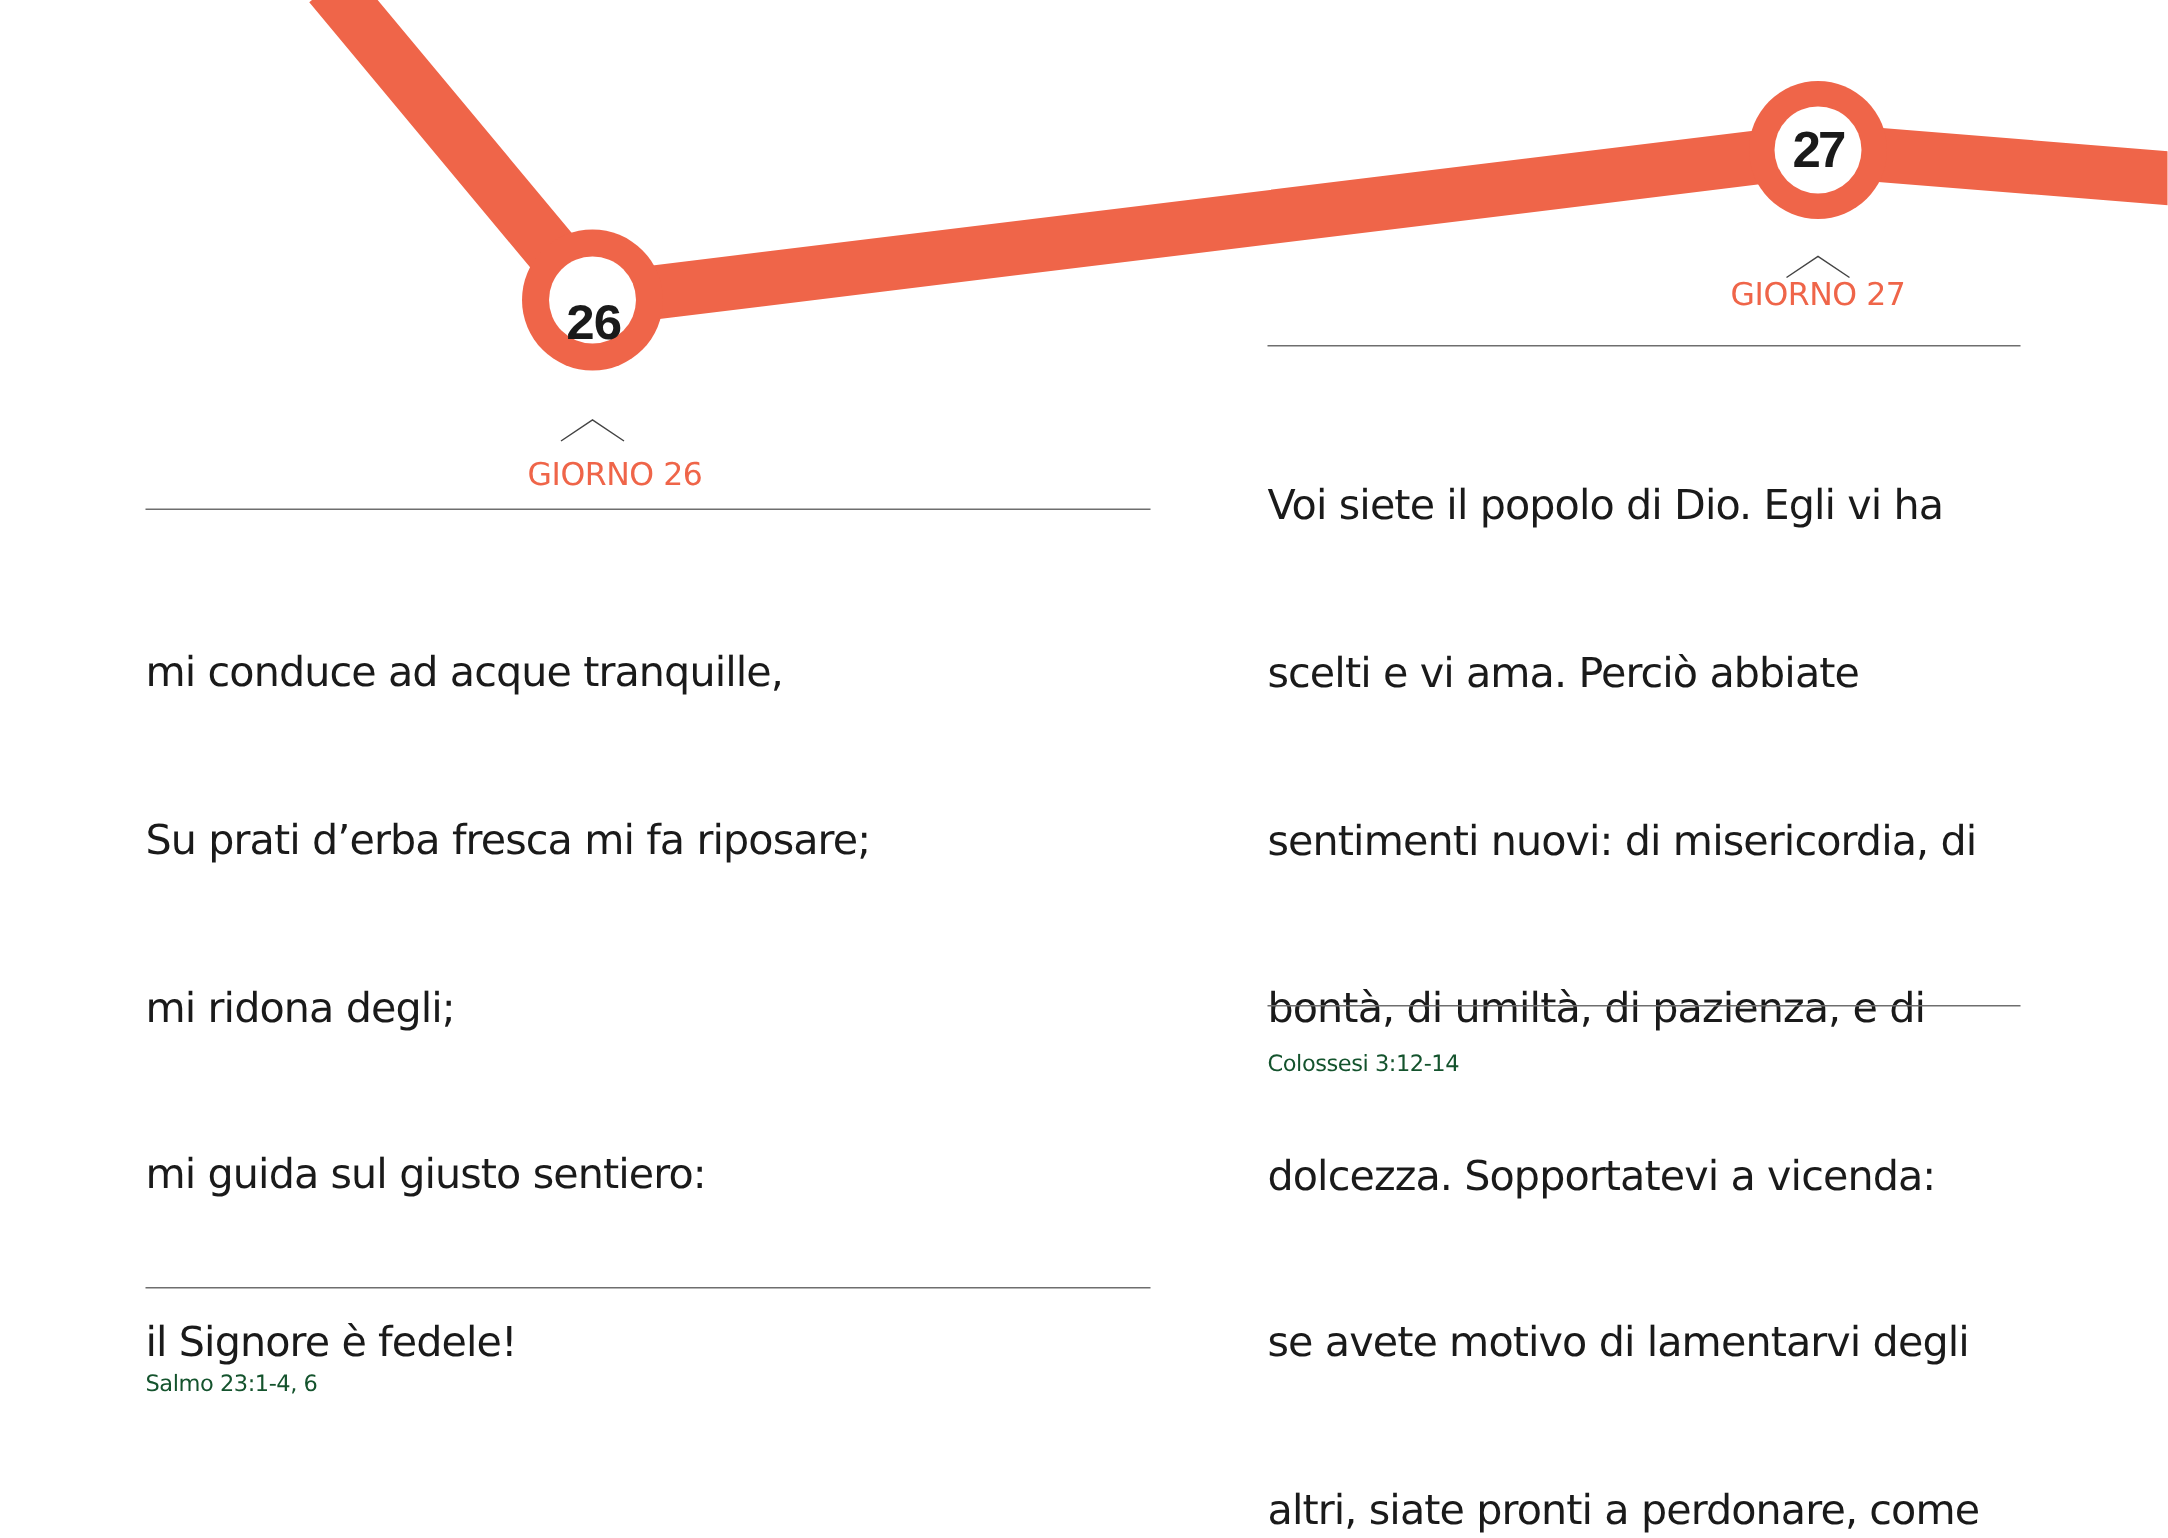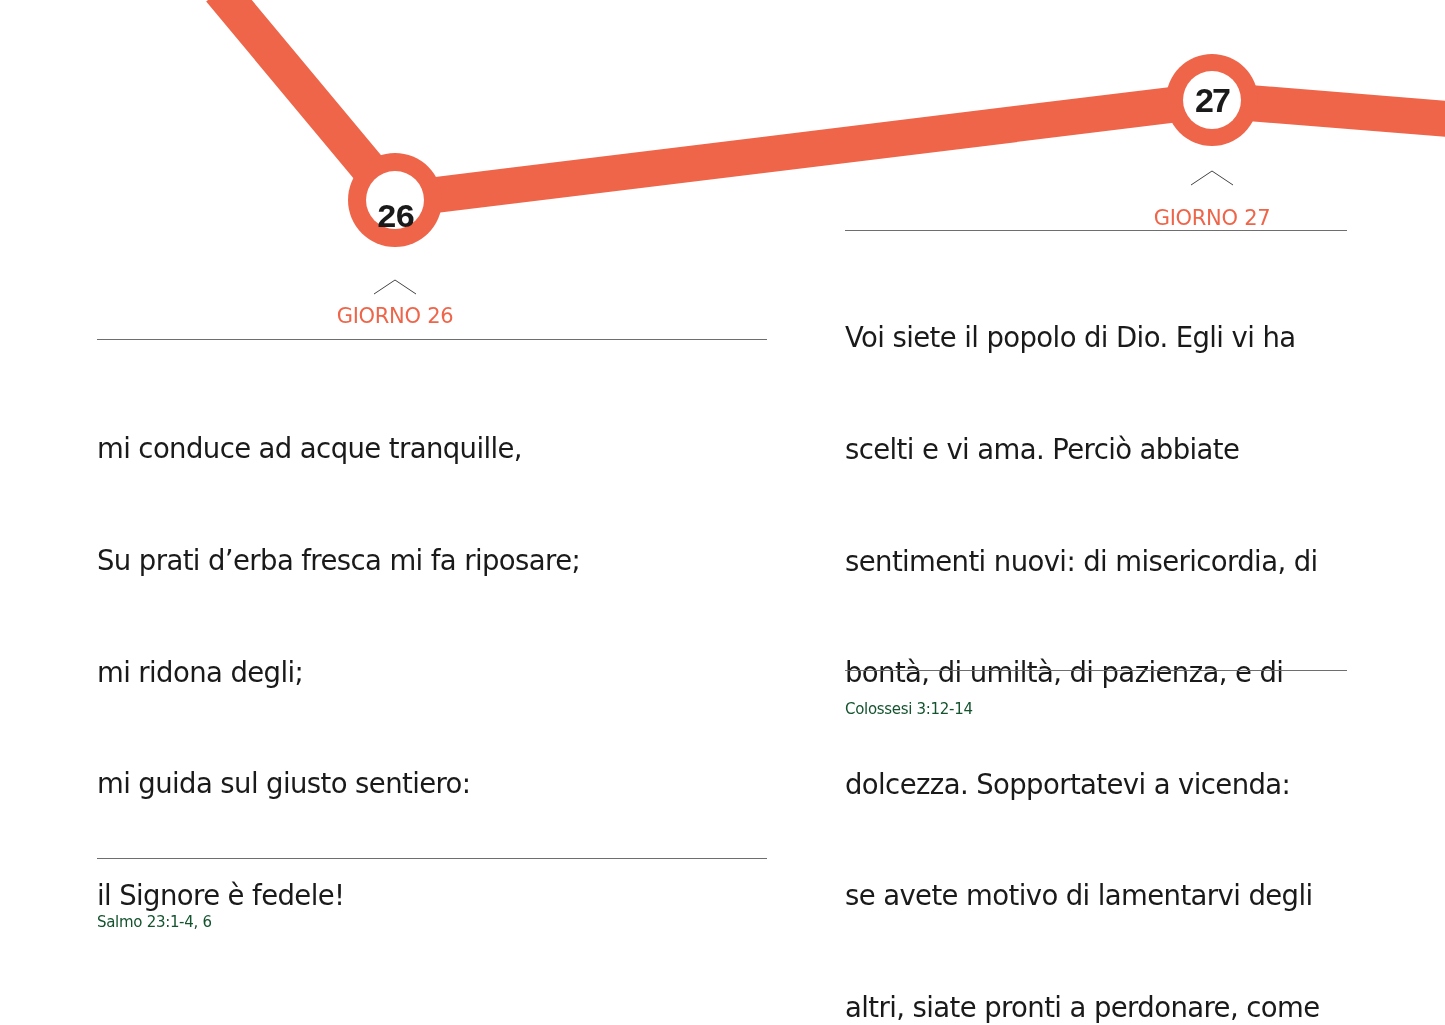--- a/index.html
+++ b/index.html
@@ -41,21 +41,21 @@
   <circle cx="1212" cy="100" r="29" fill="#ffffff"></circle>
 </svg>
 
 <div class="day-num" style="left:365px; top:188px;font-family:Liberation Mono, monospace;">26</div>
 <div class="day-num" style="left:1182px; top:70px;">27</div>
 
 <section>
   <svg class="caret" style="left:373px; top:279px;" width="44" height="16">
     <polyline points="1,15 22,1 43,15" fill="none" stroke="#444" stroke-width="1"></polyline>
   </svg>
-  <div class="giorno" style="left:295px; top:304px; width:200px;">GIORNO 26</div>
+  <div class="giorno" style="left:310px; top:304px; width:200px;">GIORNO 26</div>
   <div class="rule" style="left:97px; top:339px; width:670px;"></div>
   <div class="verse" style="left:97px; top:356px;">
     <div>mi conduce ad acque tranquille,</div>
     <div>Su prati d’erba fresca mi fa riposare;</div>
     <div>mi ridona degli;</div>
     <div>mi guida sul giusto sentiero:</div>
     <div>il Signore è fedele!</div>
     
     
     
@@ -65,21 +65,21 @@
     
   </div>
   <div class="rule" style="left:97px; top:858px; width:670px;"></div>
   <div class="ref" style="left:97px; top:913px;">Salmo 23:1-4, 6</div>
 </section>
 
 <section>
   <svg class="caret" style="left:1190px; top:170px;" width="44" height="16">
     <polyline points="1,15 22,1 43,15" fill="none" stroke="#444" stroke-width="1"></polyline>
   </svg>
-  <div class="giorno" style="left:1112px; top:206px; width:200px;">GIORNO 27</div>
+  <div class="giorno" style="left:1112px; top:184px; width:200px;">GIORNO 27</div>
   <div class="rule" style="left:845px; top:230px; width:502px;"></div>
   <div class="verse" style="left:845px; top:245px;">
     <div>Voi siete il popolo di Dio. Egli vi ha</div>
     <div>scelti e vi ama. Perciò abbiate</div>
     <div>sentimenti nuovi: di misericordia, di</div>
     <div>bontà, di umiltà, di pazienza, e di</div>
     <div>dolcezza. Sopportatevi a vicenda:</div>
     <div>se avete motivo di lamentarvi degli</div>
     <div>altri, siate pronti a perdonare, come</div>
     

